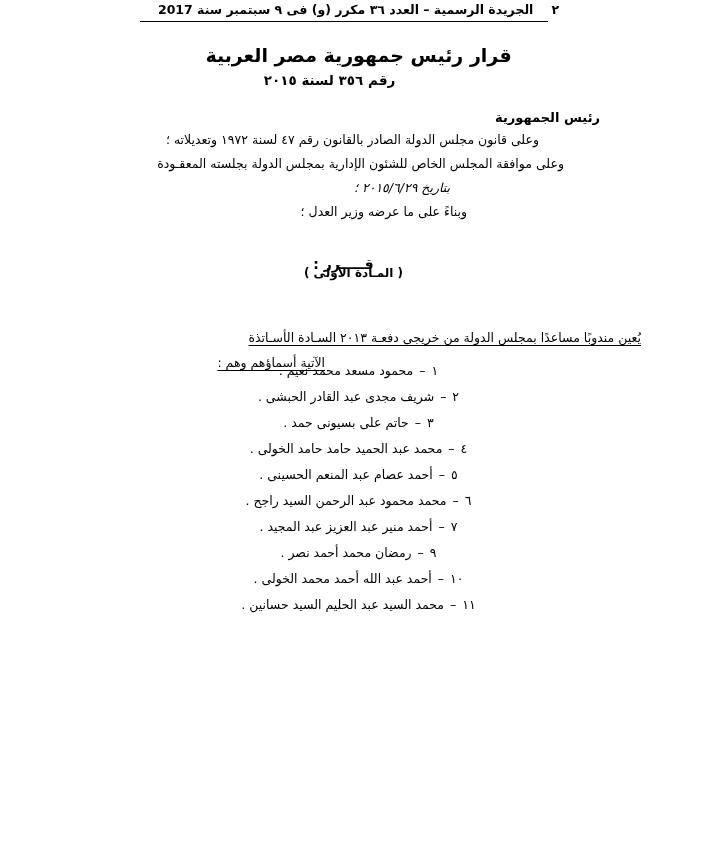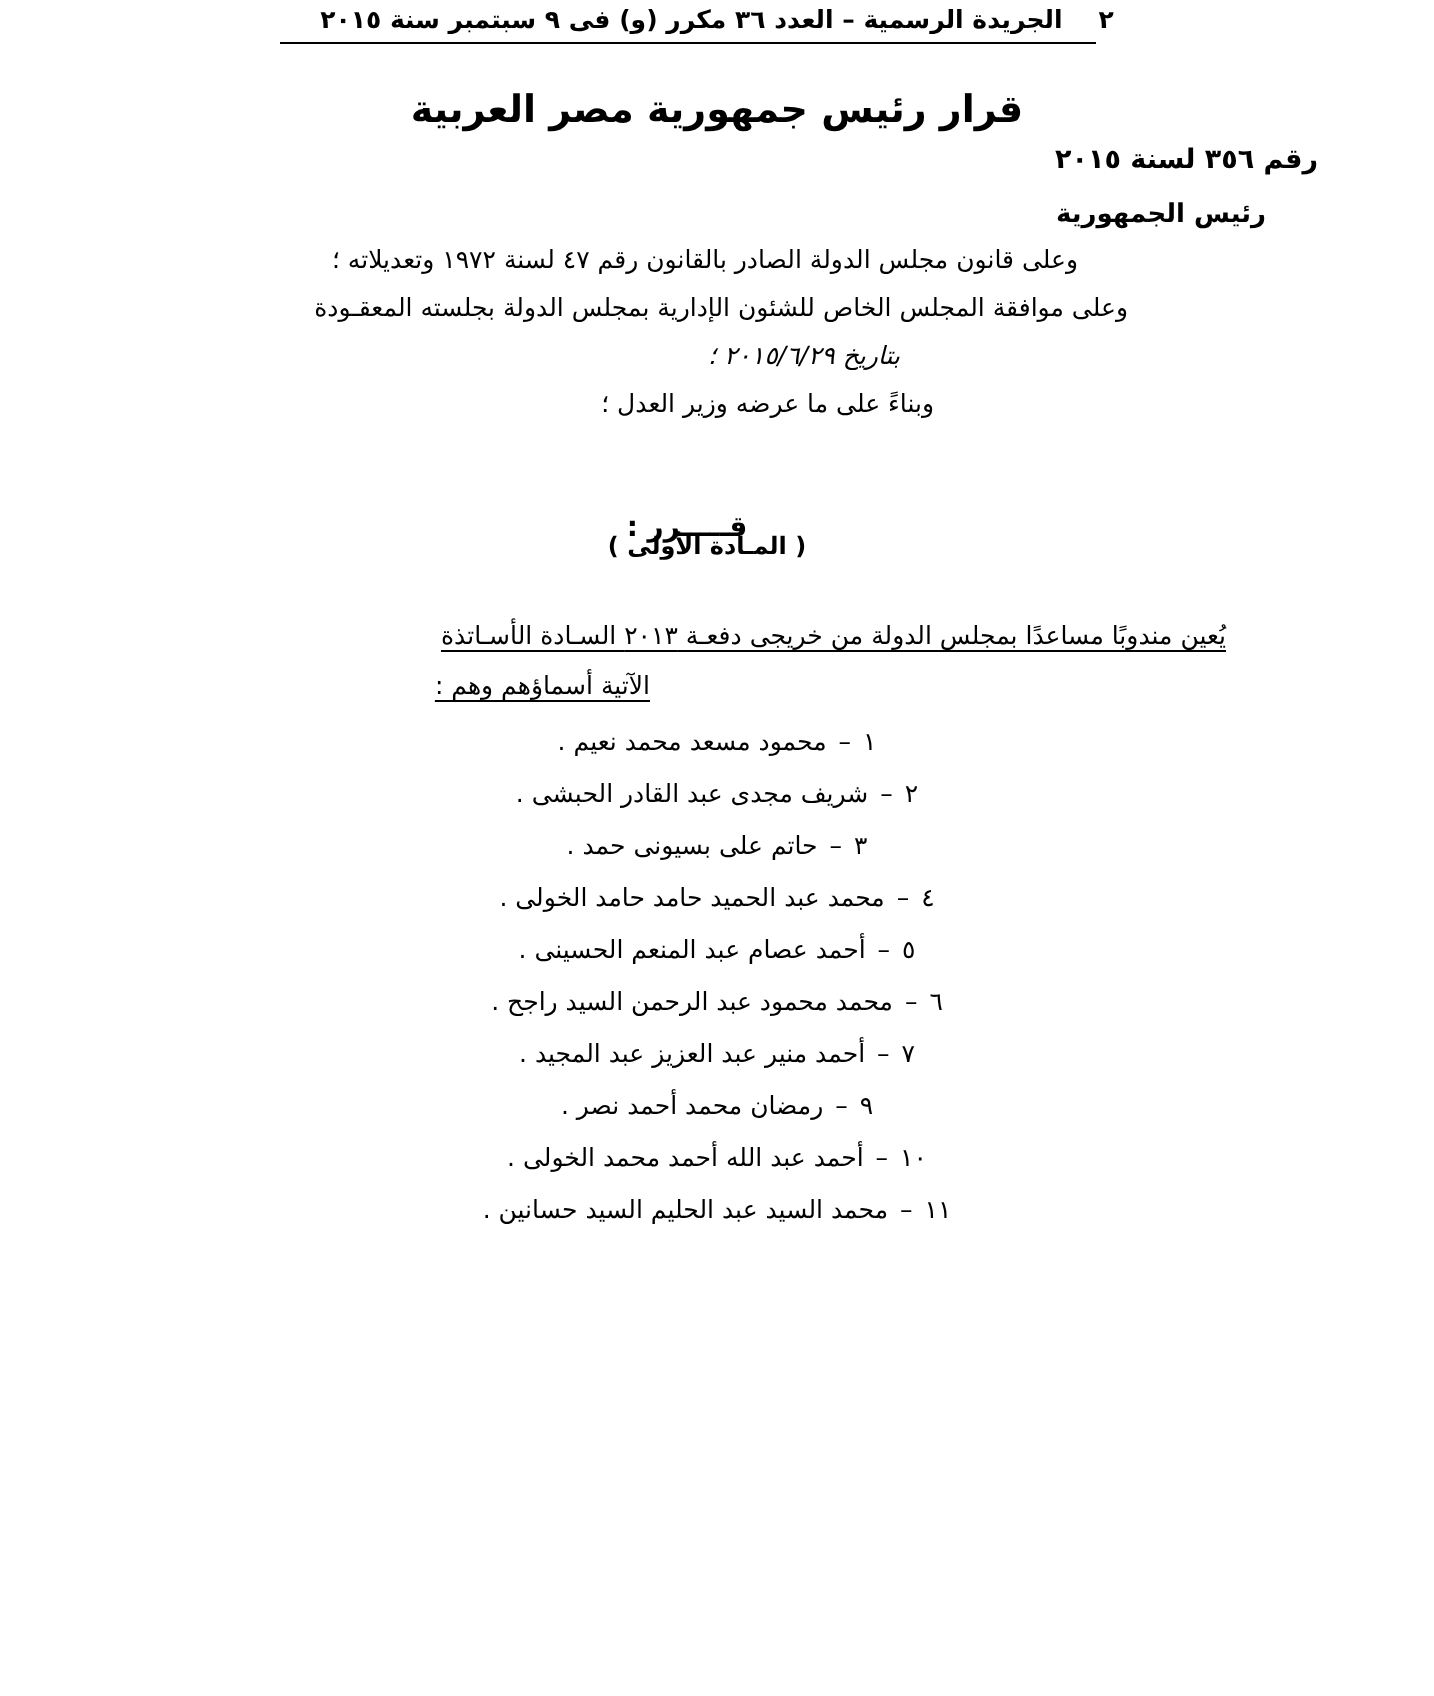--- a/index.html
+++ b/index.html
@@ -71,42 +71,43 @@
     font-weight: 700;
     direction: rtl;
     white-space: nowrap;
   }
 
   .doc-subtitle {
     position: absolute;
     top: 72px;
     left: 0;
     width: 659px;
-    text-align: right;
+    text-align: center;
     font-size: 13.5px;
     font-weight: 700;
     direction: rtl;
     white-space: nowrap;
   }
 
   
   .preamble {
     position: absolute;
     top: 98px;
     right: 0;
     width: 717px;
     direction: rtl;
   }
 
   .authority {
     font-size: 13px;
     font-weight: 700;
-    padding-right: 84px;
+    padding-right: 117px;
     white-space: nowrap;
     line-height: 20px;
+    margin-top: 10px;
   }
 
   .whereas {
     font-size: 12.5px;
     font-weight: 400;
     text-align: right;
     padding-right: 169px;
     white-space: nowrap;
     line-height: 24px;
   }
@@ -158,21 +159,21 @@
   .article-line {
     font-size: 12.5px;
     text-align: right;
     white-space: nowrap;
     line-height: 25px;
     text-decoration: underline;
     text-underline-offset: 3px;
     text-decoration-thickness: 1px;
   }
 
-  .article-line.a-1 { padding-right: 104px; letter-spacing: 0.4px; }
+  .article-line.a-1 { padding-right: 76px; letter-spacing: 0.4px; margin-top: 20px; }
   .article-line.a-2 { padding-right: 392px; margin-left: 14px; }
 
   
   .names-list {
     position: absolute;
     top: 358px;
     left: 0;
     width: 717px;
     direction: rtl;
     list-style: none;
@@ -193,21 +194,21 @@
   .name-text { display: inline; }
   .name-dot  { display: inline; }
 </style>
 </head>
 <body>
 
 <div class="page">
 
   <div class="header-band">
     <div class="header-line">
-      <span class="header-page-no">٢</span><span>الجريدة الرسمية – العدد ٣٦ مكرر (و) فى ٩ سبتمبر سنة ٢٠١٥</span>
+      <span class="header-page-no">٢</span><span>الجريدة الرسمية – العدد ٣٦ مكرر (و) فى ٩ سبتمبر سنة 2017</span>
     </div>
     <div class="header-rule"></div>
   </div>
 
   <div class="doc-title">قرار رئيس جمهورية مصر العربية</div>
   <div class="doc-subtitle">رقم ٣٥٦ لسنة ٢٠١٥</div>
 
   <div class="preamble">
     <div class="authority">رئيس الجمهورية</div>
     <div class="whereas w-2">وعلى قانون مجلس الدولة الصادر بالقانون رقم ٤٧ لسنة ١٩٧٢ وتعديلاته ؛</div>

